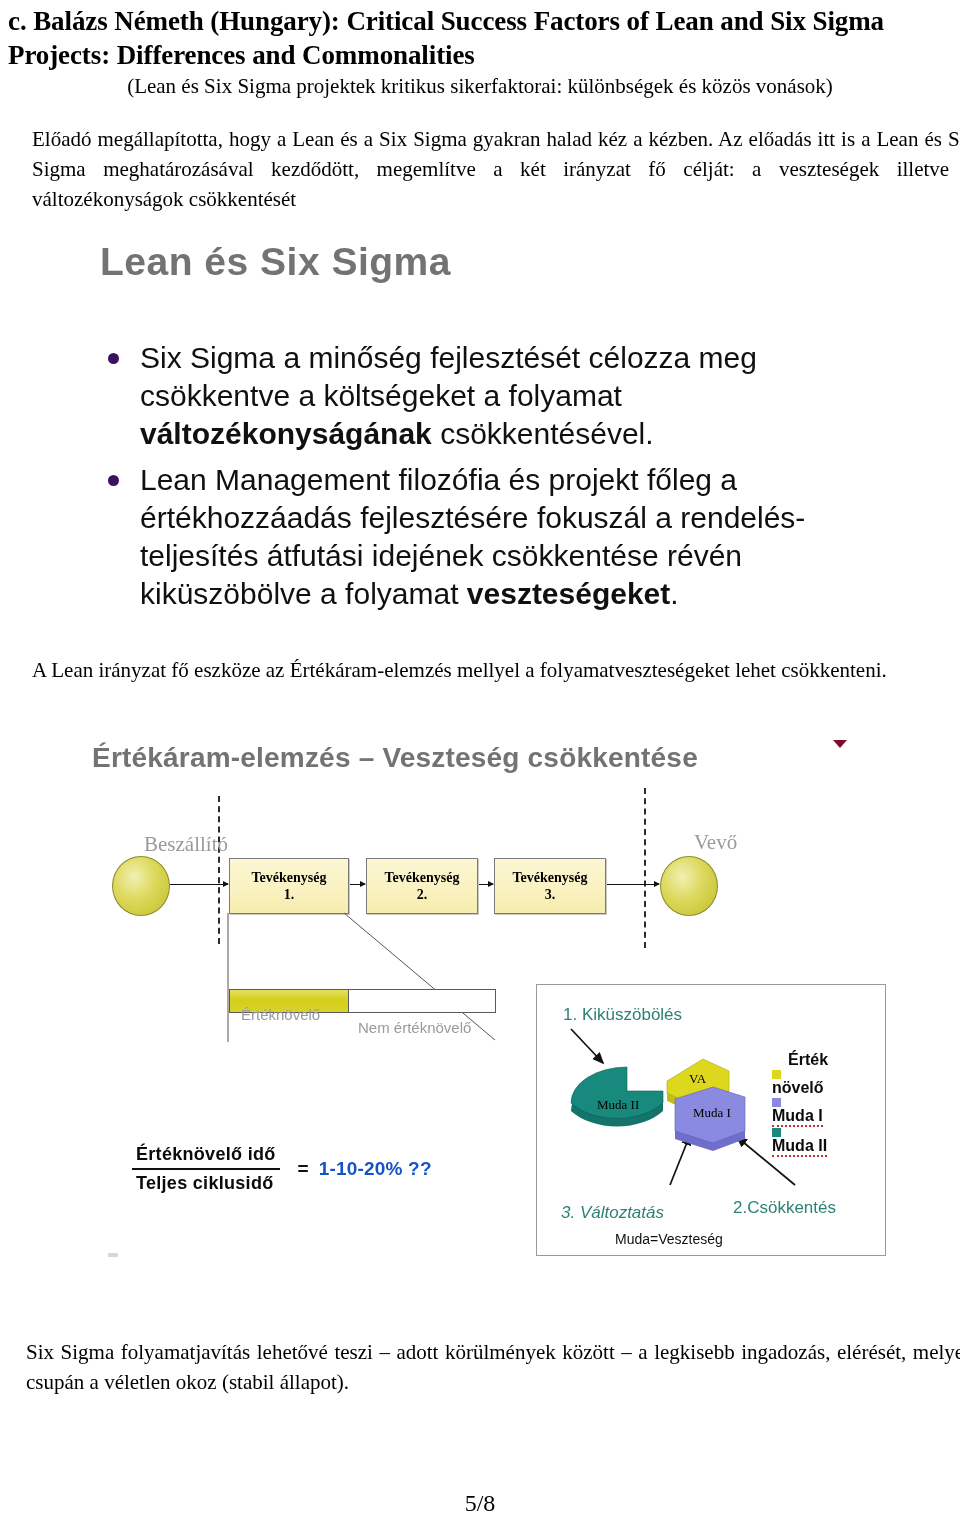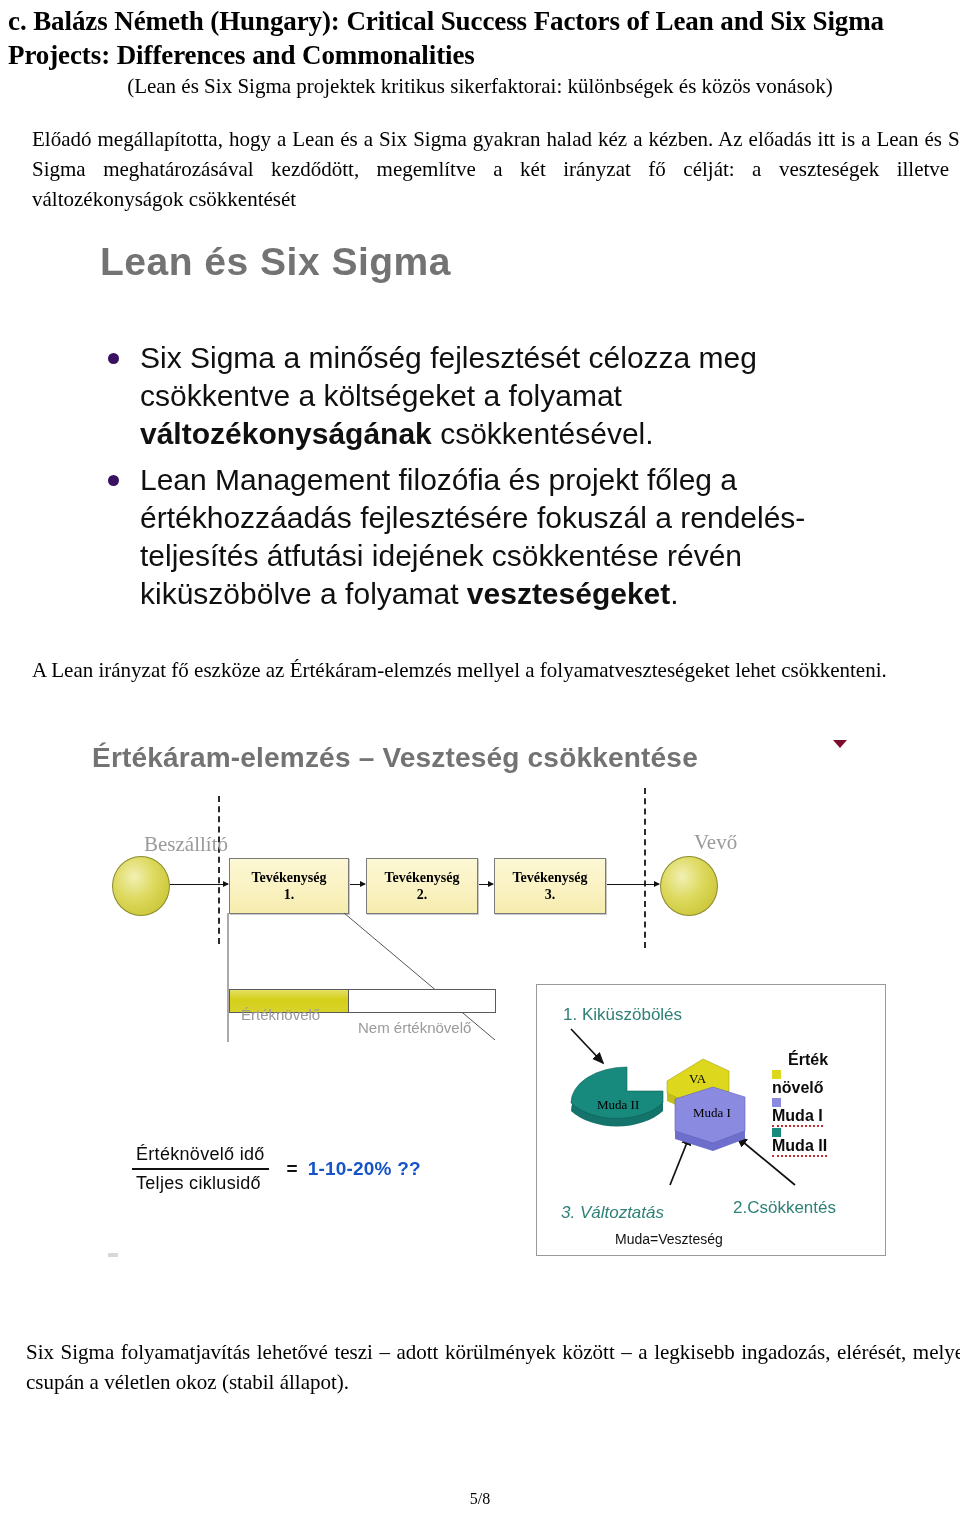--- a/index.html
+++ b/index.html
@@ -66,21 +66,21 @@
     left: 2px;
     top: 1337px;
     width: 944px;
   }
   .page-number {
     position: absolute;
     left: 0;
     top: 1490px;
     width: 960px;
     text-align: center;
-    font-size: 16px;
+    font-size: 24px;
   }
 
   
   .slide {
     position: absolute;
     background: #ffffff;
     font-family: "Liberation Sans", sans-serif;
   }
   .slide-title {
     color: #737373;
@@ -274,21 +274,21 @@
     align-items: center;
     font-family: "Liberation Sans", sans-serif;
   }
   .frac {
     display: inline-flex;
     flex-direction: column;
     align-items: flex-start;
   }
   .frac-num, .frac-den {
     font-size: 18px;
-    font-weight: normal;
+    font-weight: bold;
     color: #0b0b0b;
     padding: 2px 4px;
     letter-spacing: 0.3px;
   }
   .frac-num { border-bottom: 2px solid #111; padding-bottom: 3px; }
   .frac-den { padding-top: 3px; text-align: center; }
   .eq-sign {
     font-size: 19px;
     font-weight: bold;
     margin: 0 10px 0 18px;

